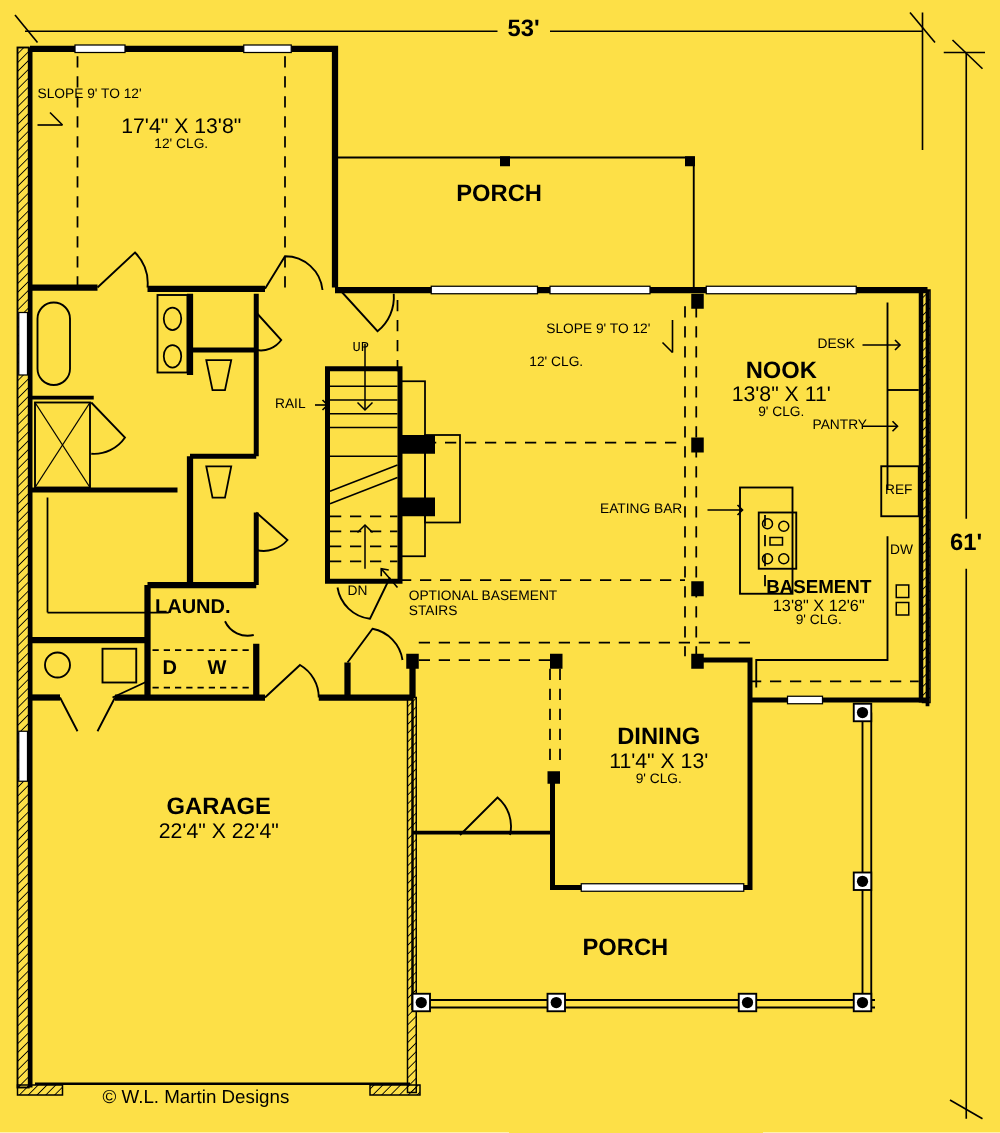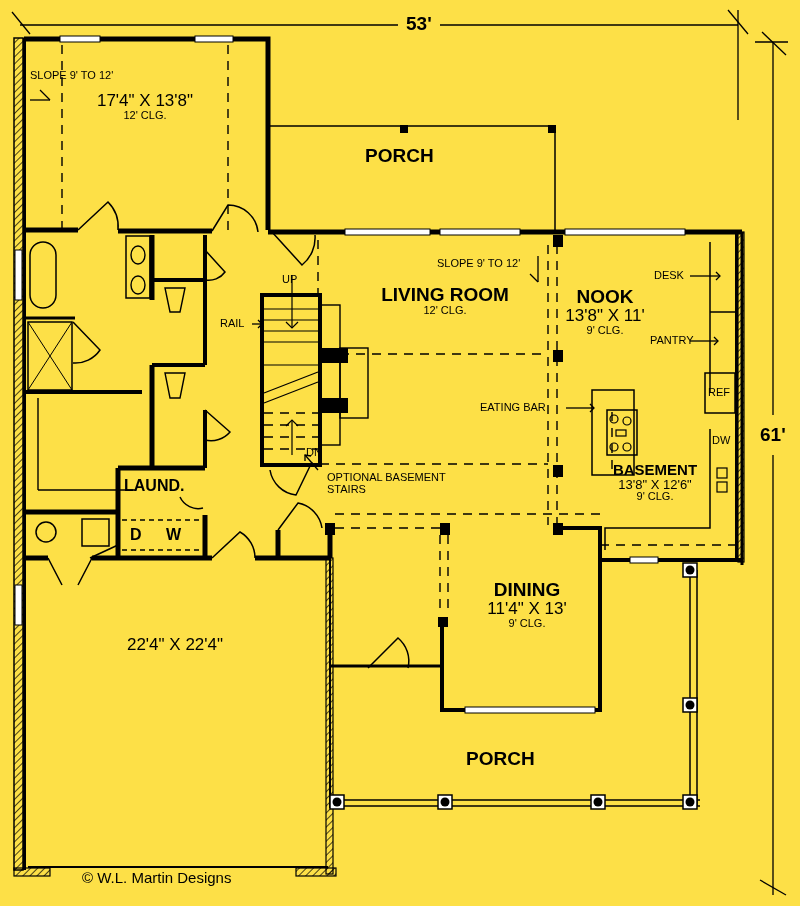--- a/index.html
+++ b/index.html
@@ -238,54 +238,54 @@
 <div class="lbl note" style="left:30px;top:70px;">SLOPE 9' TO 12'</div>
 <div class="lbl" style="left:70px;top:92px;width:150px;">
   <div class="dim">17'4" X 13'8"</div>
   <div class="clg">12' CLG.</div>
 </div>
 
 <div class="lbl room" style="left:365px;top:146px;">PORCH</div>
 
 <div class="lbl note" style="left:437px;top:258px;">SLOPE 9' TO 12'</div>
 <div class="lbl" style="left:355px;top:285px;width:180px;">
-  <div class="room">LIVING ROOM</div>
   <div class="clg">12' CLG.</div>
 </div>
 
-<div class="lbl" style="left:545px;top:287px;width:120px;">
+<div class="lbl" style="left:565px;top:287px;width:120px;">
   <div class="room">NOOK</div>
   <div class="dim">13'8" X 11'</div>
   <div class="clg">9' CLG.</div>
 </div>
 <div class="lbl note" style="left:654px;top:270px;">DESK</div>
 <div class="lbl note" style="left:650px;top:335px;">PANTRY</div>
 <div class="lbl note" style="left:708px;top:387px;">REF</div>
 <div class="lbl note" style="left:712px;top:435px;">DW</div>
 <div class="lbl note" style="left:480px;top:402px;">EATING BAR</div>
 
 <div class="lbl" style="left:600px;top:462px;width:110px;">
   <div class="room" style="font-size:15px;">BASEMENT</div>
   <div class="clg" style="font-size:13px;">13'8" X 12'6"</div>
   <div class="clg">9' CLG.</div>
 </div>
 
-<div class="lbl note" style="left:282px;top:274px;">UP</div>
+<div class="lbl note" style="left:282px;top:274px;font-family:Liberation Mono, monospace;">UP</div>
 <div class="lbl note" style="left:220px;top:318px;">RAIL</div>
-<div class="lbl note" style="left:278px;top:447px;margin-left:28px;">DN</div>
+<div class="lbl note" style="left:278px;top:468px;">DN</div>
 <div class="lbl note" style="left:327px;top:472px;text-align:left;">
   <div>OPTIONAL BASEMENT</div>
   <div>STAIRS</div>
 </div>
 
 <div class="lbl room" style="left:124px;top:478px;font-size:16px;">LAUND.</div>
 <div class="lbl room" style="left:130px;top:527px;font-size:16px;">D</div>
 <div class="lbl room" style="left:166px;top:527px;font-size:16px;">W</div>
 
 <div class="lbl" style="left:95px;top:636px;width:160px;">
+  <div class="room">GARAGE</div>
   <div class="dim">22'4" X 22'4"</div>
 </div>
 
 <div class="lbl" style="left:462px;top:580px;width:130px;">
   <div class="room">DINING</div>
   <div class="dim">11'4" X 13'</div>
   <div class="clg">9' CLG.</div>
 </div>
 
 <div class="lbl room" style="left:466px;top:749px;">PORCH</div>

